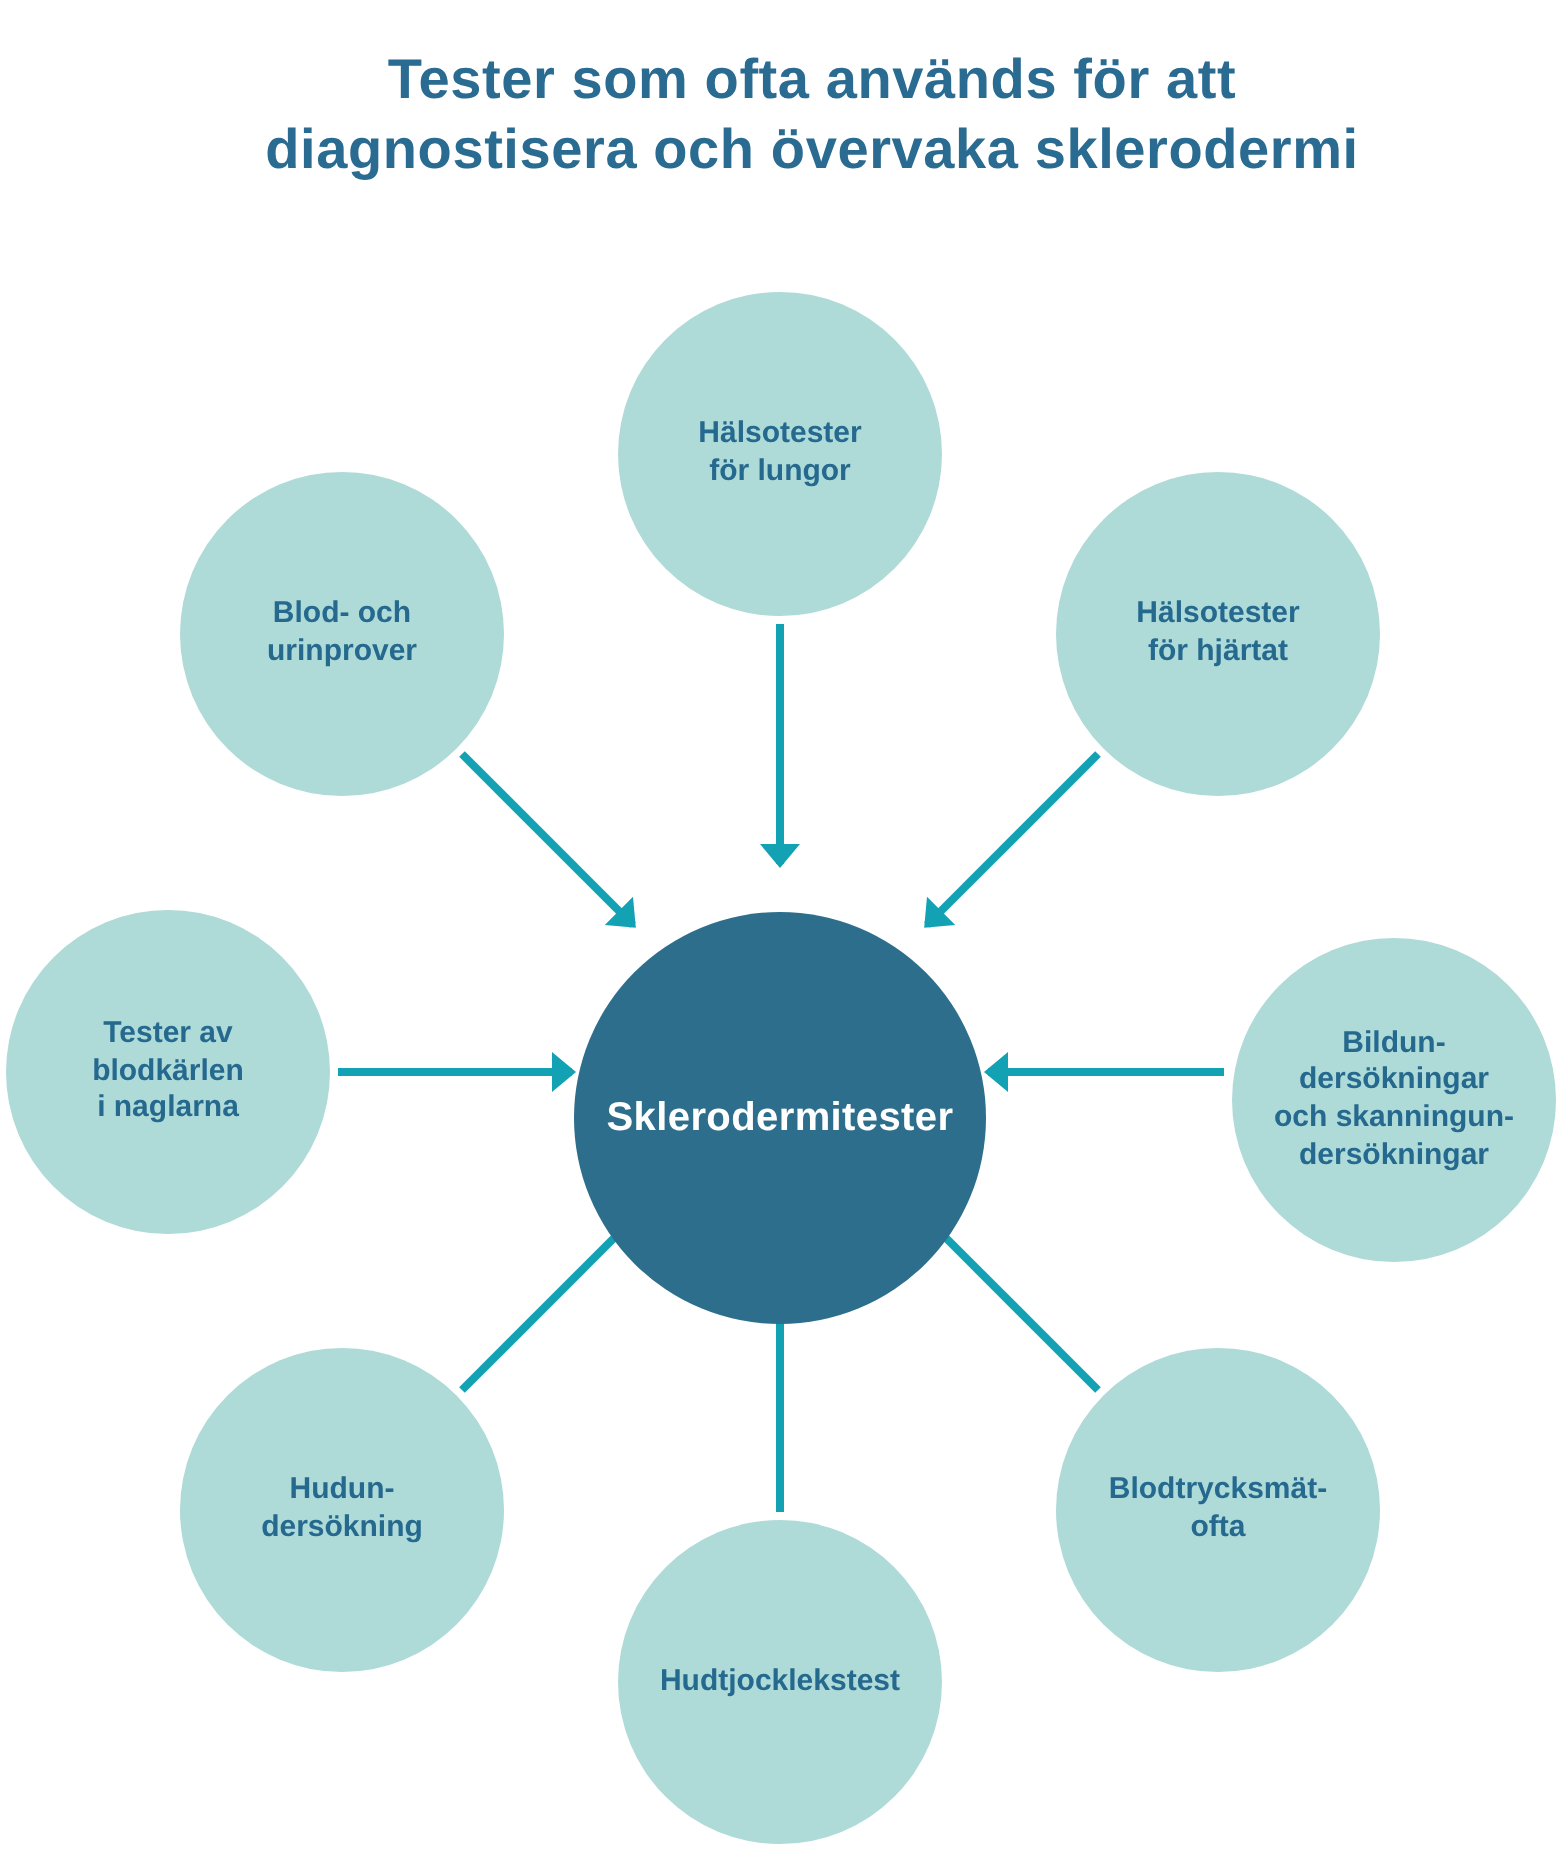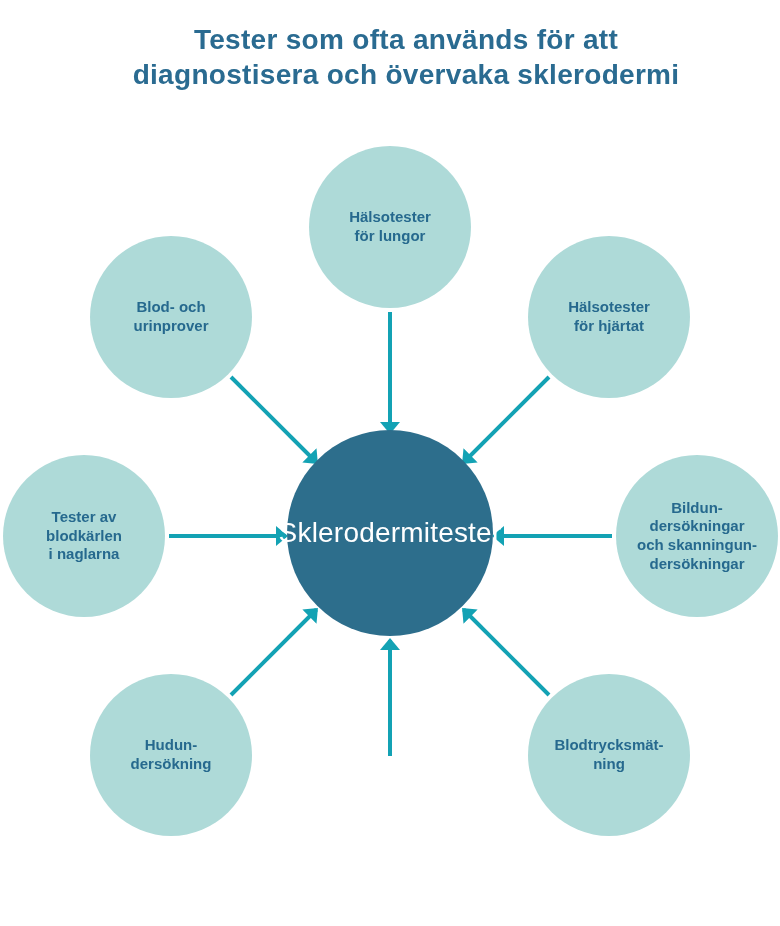--- a/index.html
+++ b/index.html
@@ -65,31 +65,31 @@
     background: var(--node-fill);
     color: var(--node-text);
     font-size: 15px;
     line-height: 1.25;
     font-weight: 700;
   }
   .center-node {
     width: 206px;
     height: 206px;
     left: 287px;
-    top: 430px;
+    top: 456px;
     background: var(--center-circle-fill);
     color: var(--center-circle-text);
-    font-size: 28px;
-    font-weight: 400;
+    font-size: 20px;
+    font-weight: 700;
     letter-spacing: 0.2px;
   }
   .node-label, .center-label { white-space: pre-line; }
   .node-n  { left: 309px; top: 146px; }
   .node-ne { left: 528px; top: 236px; }
-  .node-e  { left: 616px; top: 455px; justify-content: center; }
+  .node-e  { left: 616px; top: 469px; justify-content: center; }
   .node-se { left: 528px; top: 674px; }
   .node-s  { left: 309px; top: 760px; }
   .node-sw { left:  90px; top: 674px; }
   .node-w  { left:   3px; top: 455px; }
   .node-nw { left:  90px; top: 236px; justify-content: center; }
 </style>
 </head>
 <body>
 
 <div class="canvas">
@@ -122,21 +122,24 @@
 för hjärtat</span>
   </div>
   <div class="node node-e">
     <span class="node-label">Bildun-
 dersökningar
 och skanningun-
 dersökningar</span>
   </div>
   <div class="node node-se">
     <span class="node-label">Blodtrycksmät-
-ning</span>
+ofta</span>
+  </div>
+  <div class="node node-s">
+    <span class="node-label">Hudtjocklekstest</span>
   </div>
   <div class="node node-w">
     <span class="node-label">Tester av
 blodkärlen
 i naglarna</span>
   </div>
   <div class="node node-sw">
     <span class="node-label">Hudun-
 dersökning</span>
   </div>

